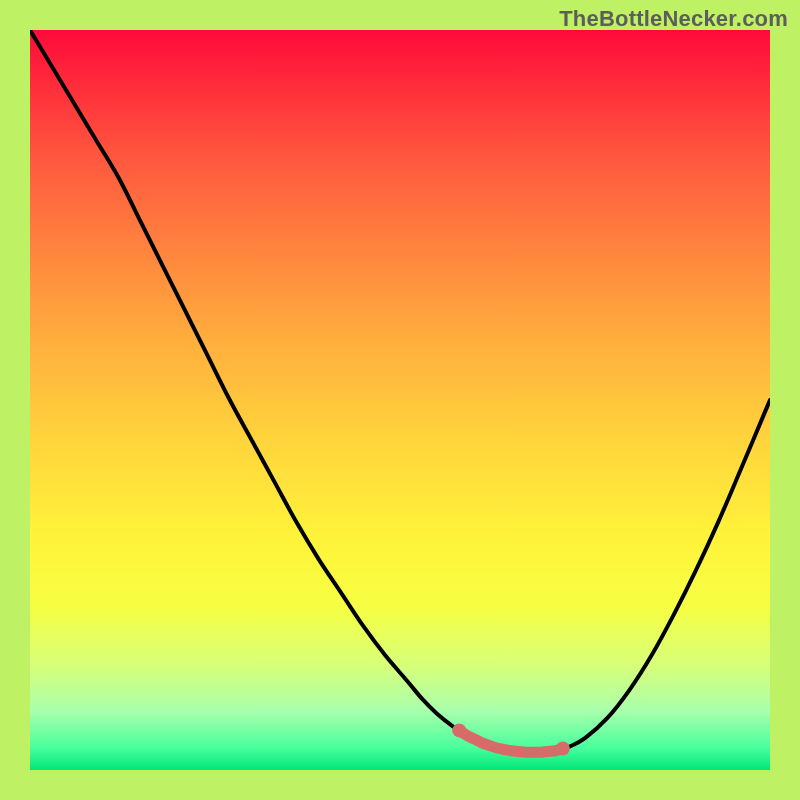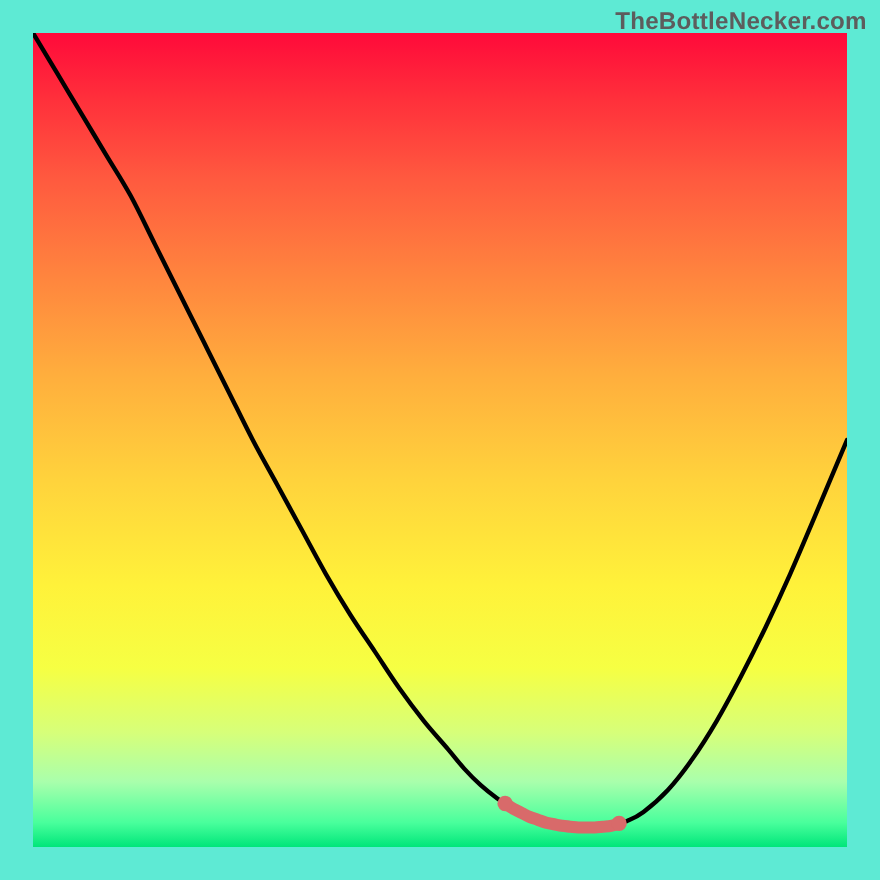--- a/index.html
+++ b/index.html
@@ -1,21 +1,21 @@
 <!DOCTYPE html>
 <html><head>
 <meta charset="utf-8">
 <style>
   * { margin: 0; padding: 0; box-sizing: border-box; }
   html, body { width: 800px; height: 800px; overflow: hidden; background: #000; }
   .frame {
     position: relative;
     width: 800px;
     height: 800px;
-    background: #5eead4;
+    background: #bef264;
   }
   .watermark {
     position: absolute;
     top: 6px;
     right: 12px;
     font-family: Arial, Helvetica, sans-serif;
     font-size: 22px;
     font-weight: 600;
     color: #5d5d5d;
     letter-spacing: 0.2px;

